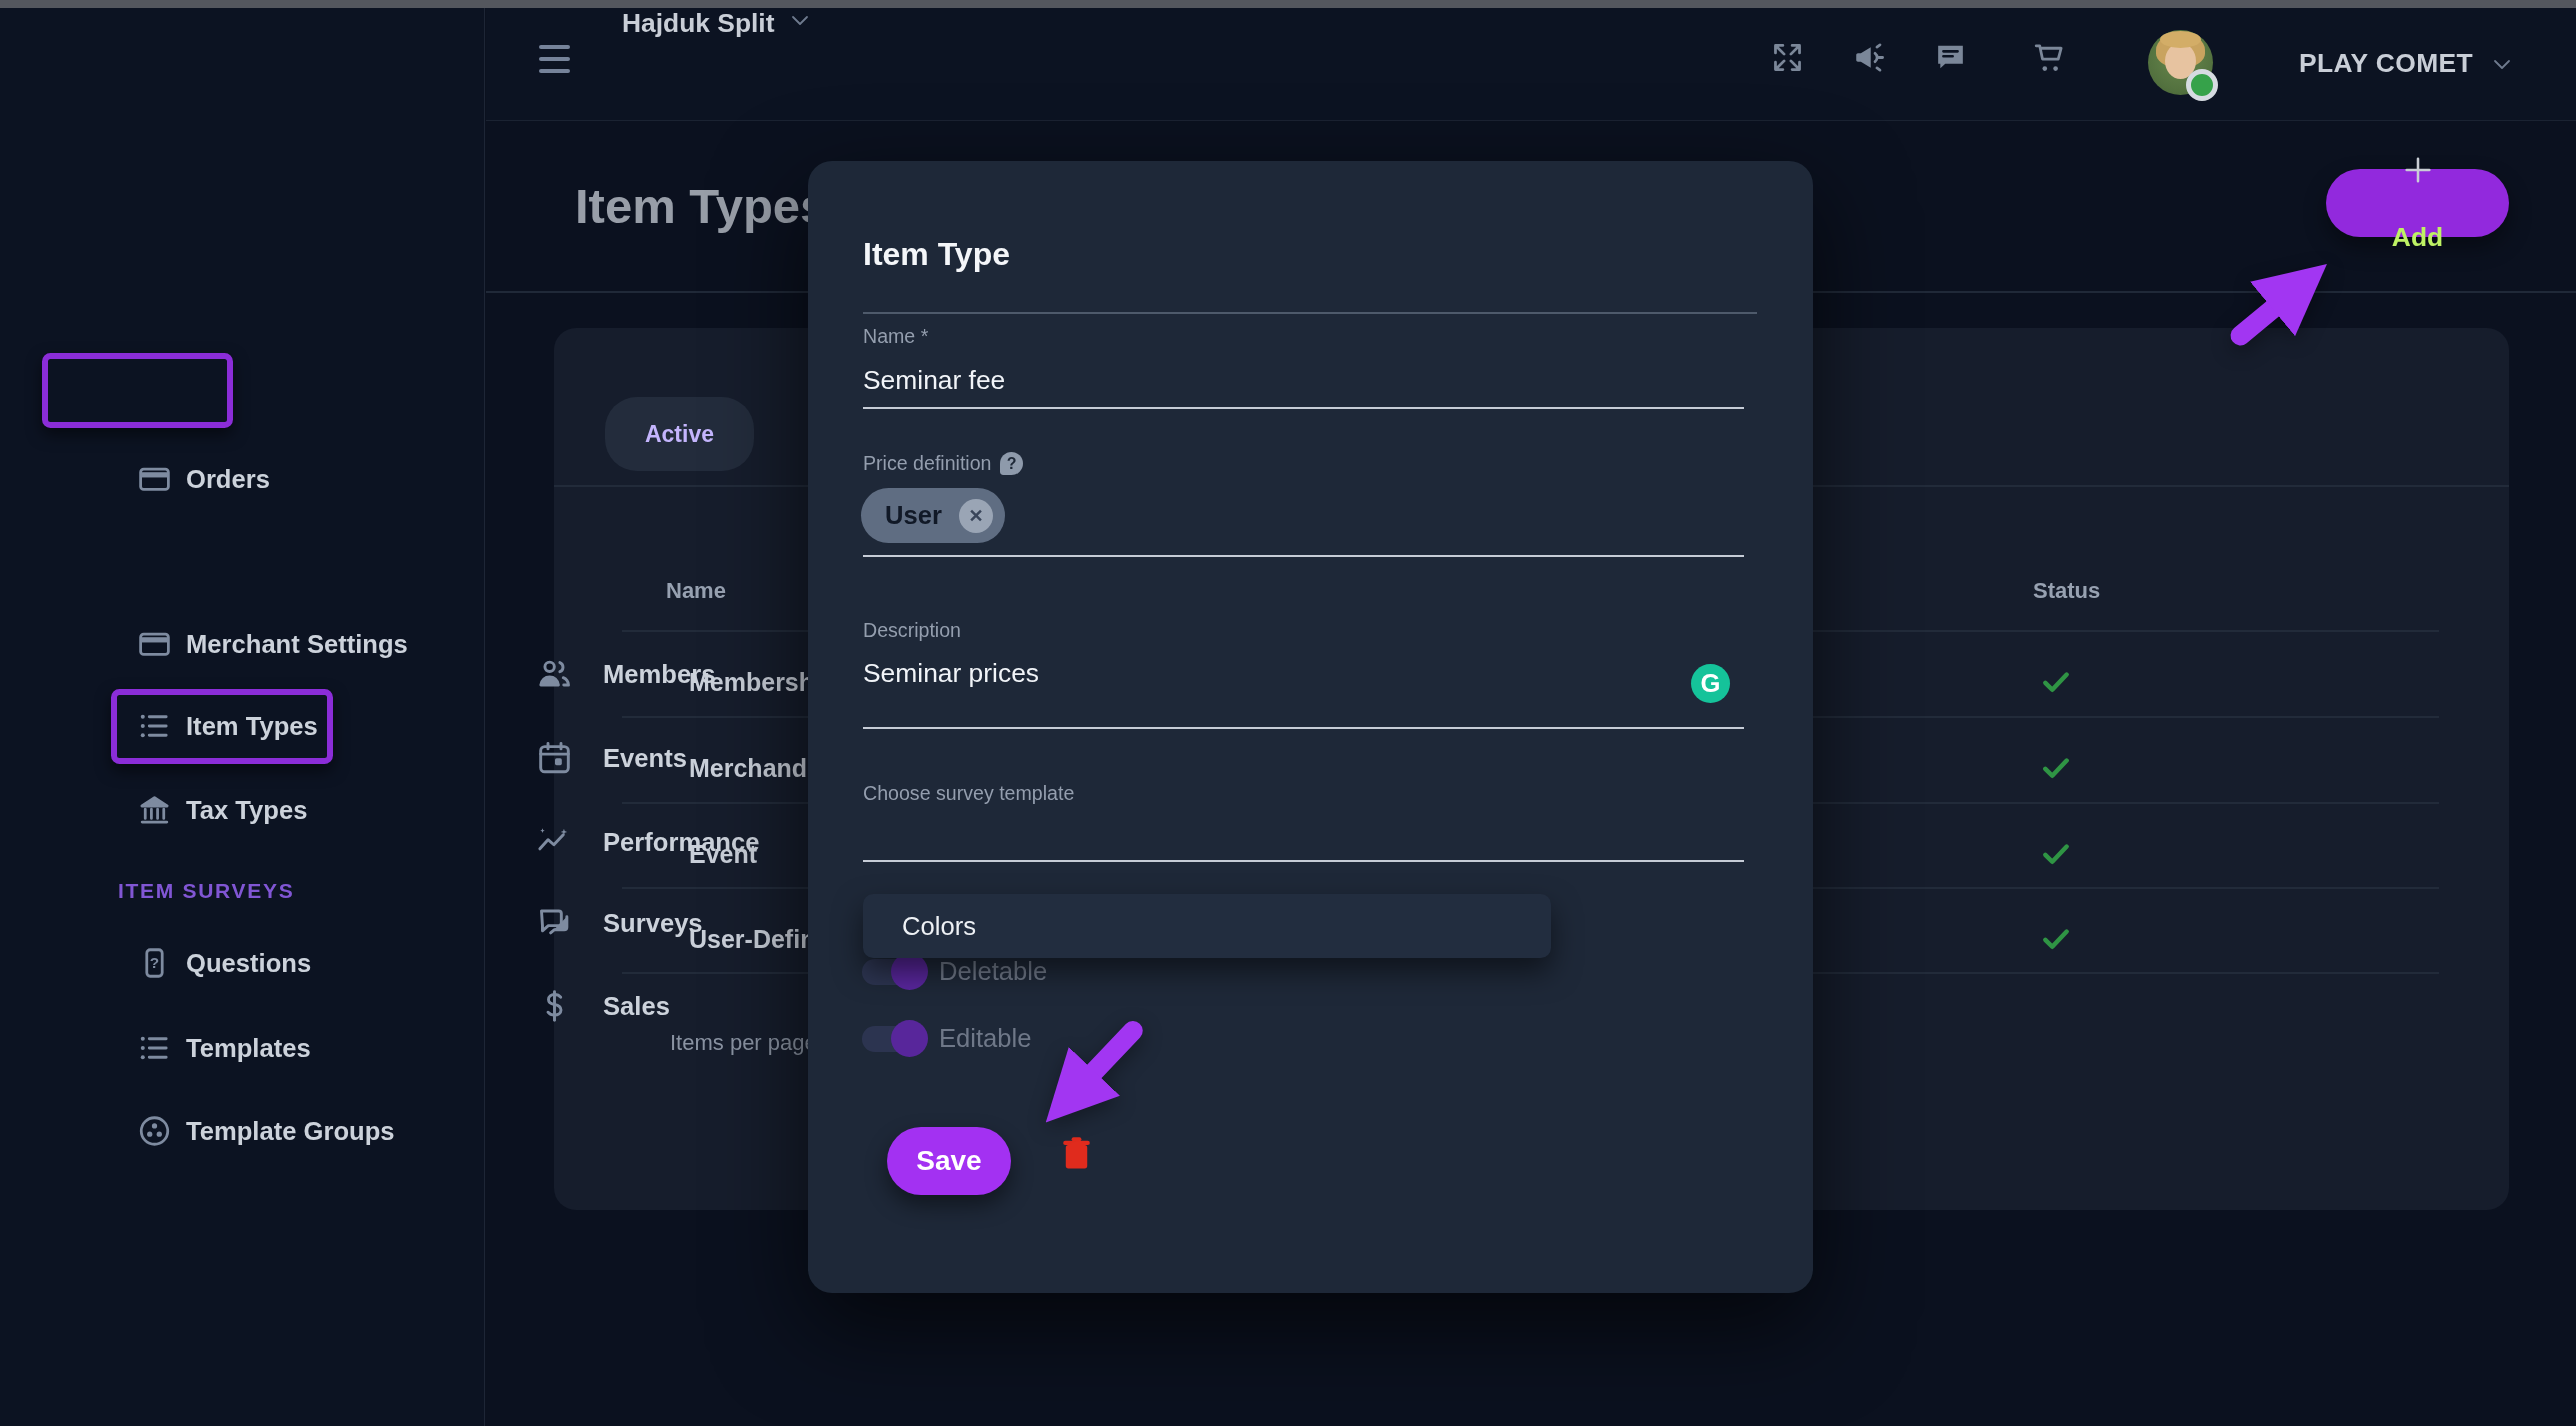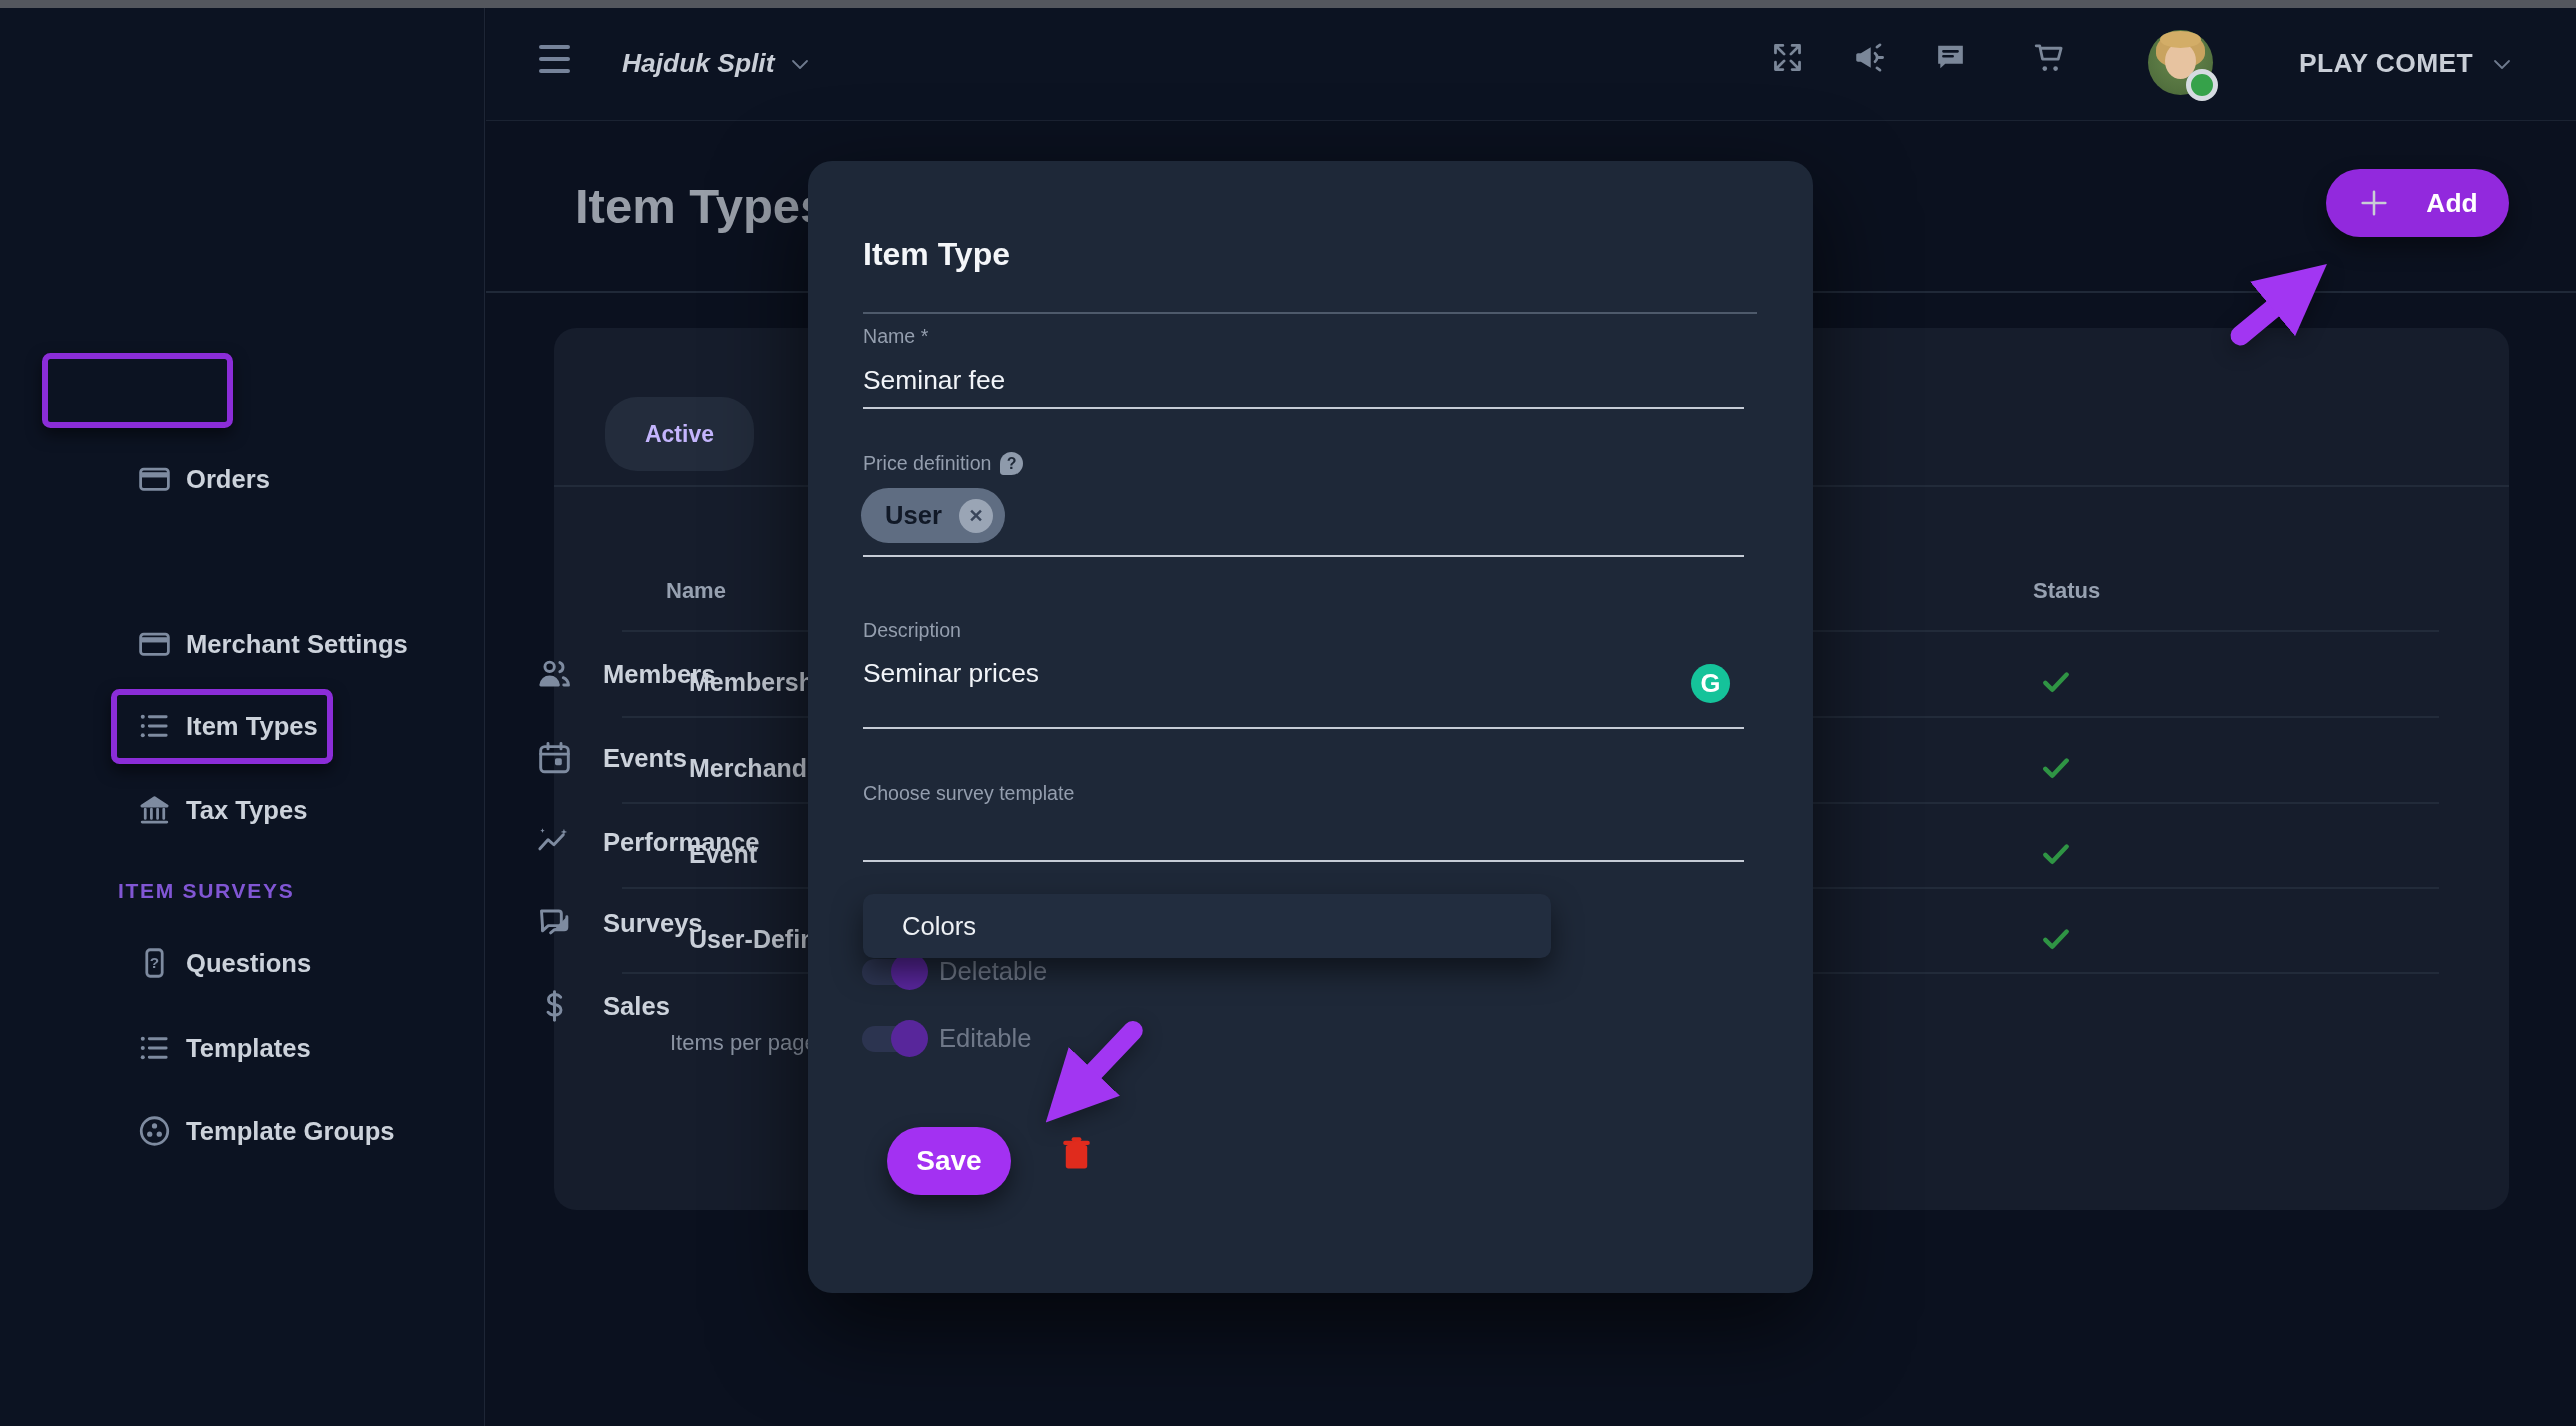--- a/index.html
+++ b/index.html
@@ -21,42 +21,42 @@
   .s-item.sub .s-label{left:186px;}
   .s-item .s-chev{position:absolute;left:402px;top:50%;transform:translateY(-50%);width:24px;height:24px;color:#5e6a7d;}
   .s-sect{position:absolute;left:118px;font-size:21px;font-weight:700;letter-spacing:1.7px;color:#8156d4;
           transform:translateY(-50%);white-space:nowrap;}
 
   
   .topbar{position:absolute;left:486px;top:7.7px;width:2090px;height:112px;background:#0c1322;
           border-bottom:1.7px solid #1b2332;z-index:5;}
   .hamburger{position:absolute;left:53px;top:37px;width:31px;height:34px;cursor:pointer;}
   .hamburger i{display:block;height:4.3px;border-radius:2.6px;background:#76839a;margin-bottom:7.7px;}
-  .club{position:absolute;left:136px;top:0;height:100%;display:flex;align-items:center;gap:13.6px;font-style:italic;}
+  .club{position:absolute;left:136px;top:0;height:100%;display:flex;gap:13.6px;}
   .club .club-name{font-size:26.4px;font-weight:700;color:#c9ced7;}
   .top-ic{position:absolute;top:31.5px;width:37px;height:37px;color:#7b8799;}
   .avatar{position:absolute;left:1662px;top:22px;width:65px;height:65px;border-radius:50%;
           background:radial-gradient(circle at 50% 42%, #68884d 0%, #52703e 70%, #43602f 100%);overflow:visible;}
   .avatar .hair{position:absolute;left:7.7px;top:3.4px;width:49px;height:34px;border-radius:50% 50% 40% 40%;background:#c9a35f;}
   .avatar .face{position:absolute;left:17px;top:13.6px;width:31px;height:36px;border-radius:50%;background:#e7c3a0;}
   .avatar .fringe{position:absolute;left:12px;top:1.7px;width:41px;height:17px;border-radius:50%;background:#d3ad67;}
   .status-dot{position:absolute;right:-5.1px;bottom:-6.8px;width:22px;height:22px;border-radius:50%;
               background:#36a24a;border:5.1px solid #d6dbe1;}
   .account{position:absolute;left:1813px;top:0;height:100%;display:flex;align-items:center;gap:17px;}
   .account .acct-name{font-size:26.4px;font-weight:600;color:#c9ced7;letter-spacing:0.4px;white-space:nowrap;}
   .chev-sm{width:24px;height:24px;color:#6e7a8e;}
 
   
   .main{position:absolute;left:486px;top:120px;width:2090px;height:1306px;}
   .page-title{position:absolute;left:89px;top:58px;margin:0;font-size:49px;font-weight:700;color:#989ea8;
               letter-spacing:0;z-index:1;white-space:nowrap;}
   .add-btn{position:absolute;left:1840px;top:49px;width:183px;height:68px;border:none;border-radius:34px;
-           background:#9229dd;color:#ffffff;font-family:inherit;font-size:26.4px;font-weight:600;
+           background:#9229dd;color:#bef264;font-family:inherit;font-size:26.4px;font-weight:600;
            display:flex;align-items:center;justify-content:center;gap:35px;cursor:pointer;
-           box-shadow:0 10.2px 22px rgba(0,0,0,.4);z-index:2;}
+           box-shadow:0 10.2px 22px rgba(0,0,0,.4);z-index:2;flex-direction:column;}
   .add-btn .plus{width:34px;height:34px;color:#c9ced5;}
   .header-divider{position:absolute;left:0;top:171px;width:100%;height:1.7px;background:#202938;}
 
   
   .card{position:absolute;left:68px;top:208px;width:1955px;height:882px;background:#161d2c;
         border-radius:22px;z-index:2;}
   .tab-pill{position:absolute;left:51px;top:69px;width:149px;height:74px;border-radius:32px;background:#232c3c;
             display:flex;align-items:center;justify-content:center;font-size:23px;font-weight:600;color:#c4b5fd;cursor:pointer;}
   .tab-all{position:absolute;left:247px;top:69px;height:65px;display:flex;align-items:center;
            font-size:23px;font-weight:600;color:#b9c0cb;cursor:pointer;padding:0 25.6px;}

